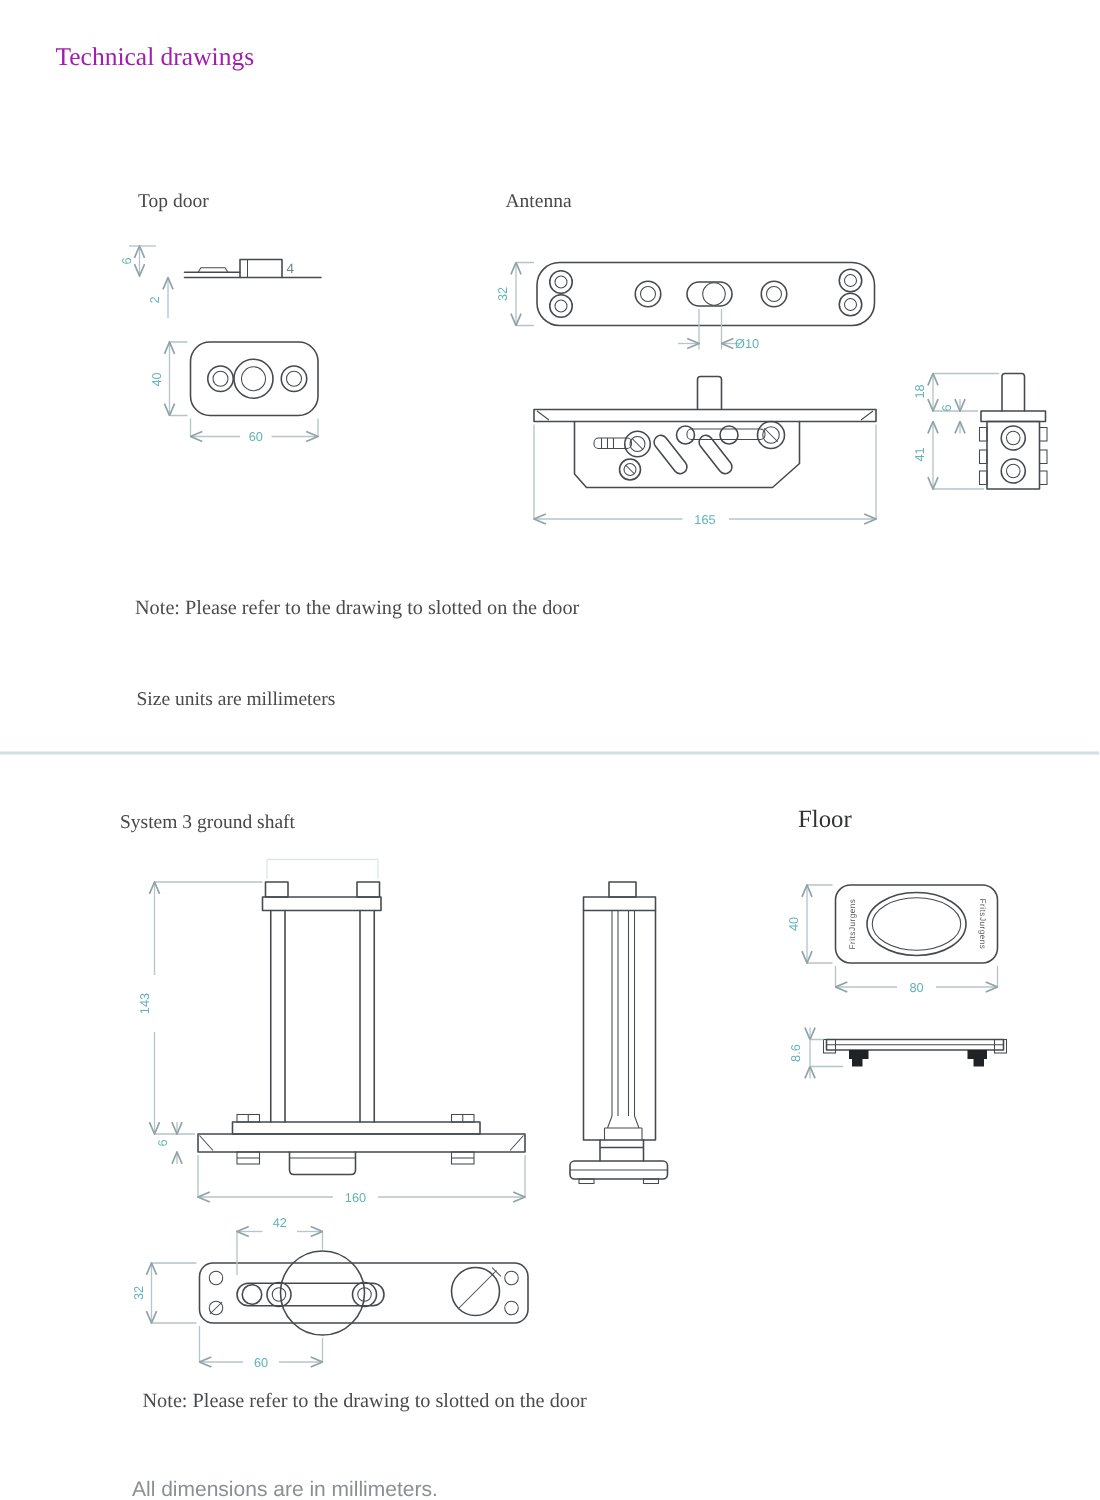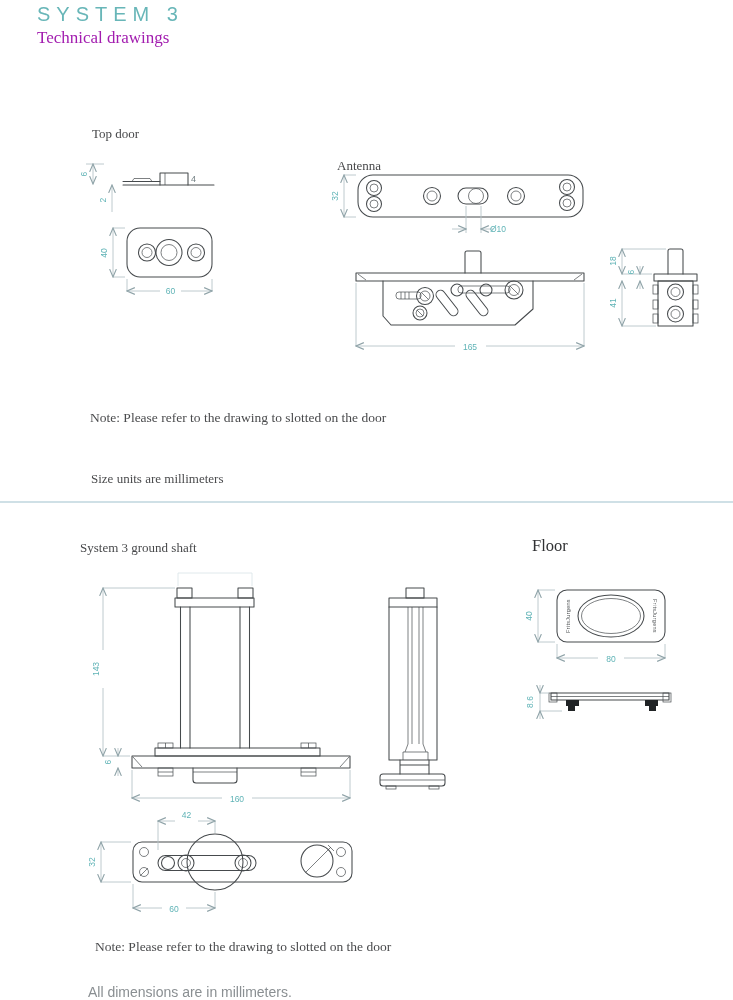--- a/index.html
+++ b/index.html
@@ -3,22 +3,22 @@
 <meta charset="utf-8">
 <style>
   html,body{margin:0;padding:0;background:#ffffff;}
   .page{position:relative;width:733px;height:1000px;background:#ffffff;overflow:hidden;
         font-family:"Liberation Serif",serif;color:#3c3d3f;}
   .title{position:absolute;left:37px;top:3px;font-family:"Liberation Sans",sans-serif;
          font-size:20px;font-weight:400;letter-spacing:6px;color:#68b6b8;}
   .subtitle{position:absolute;left:37px;top:28px;font-size:17px;color:#a21caf;}
   .lbl{position:absolute;font-size:13px;color:#47484a;}
   .lbl-top-piece{left:92px;top:126px;}
-  .lbl-antenna{left:337px;top:126px;margin-top:32px;}
-  .note{position:absolute;font-size:13.5px;color:#4a4b4d;margin-top:13px;}
+  .lbl-antenna{left:337px;top:126px;}
+  .note{position:absolute;font-size:13.5px;color:#4a4b4d;}
   .note1{left:90px;top:397px;}
   .units1{left:91px;top:458px;font-size:13px;}
   .divider{position:absolute;left:0;top:501px;width:733px;height:2px;background:#cfe0e6;}
   .lbl-shaft{left:80px;top:540px;}
   .lbl-floor{position:absolute;left:532px;top:536px;font-size:16.5px;color:#313234;}
   .note2{left:95px;top:926px;}
   .footer{position:absolute;left:88px;top:984px;font-family:"Liberation Sans",sans-serif;
           font-size:14px;color:#8a8f92;}
   svg{position:absolute;left:0;top:0;}
   .o{stroke:#464a4d;stroke-width:1.05;fill:none;stroke-linejoin:round;stroke-linecap:round;}
@@ -28,21 +28,20 @@
   .dt{font-family:"Liberation Sans",sans-serif;font-size:8.5px;fill:#5fb3b6;}
   .gt{font-family:"Liberation Sans",sans-serif;font-size:9px;fill:#748184;}
   .bt{font-family:"Liberation Sans",sans-serif;font-size:5.5px;fill:#55585a;letter-spacing:.3px;}
   .blk{fill:#202325;stroke:none;}
 </style>
 </head>
 <body>
 
 <div class="page">
 
-  <div class="title">SYSTEM 3</div>
   <div class="subtitle">Technical drawings</div>
 
   <div class="lbl lbl-top-piece">Top door</div>
   <div class="lbl lbl-antenna">Antenna</div>
   <div class="note note1">Note: Please refer to the drawing to slotted on the door</div>
   <div class="note units1">Size units are millimeters</div>
 
   <div class="divider"></div>
 
   <div class="lbl lbl-shaft">System 3 ground shaft</div>

